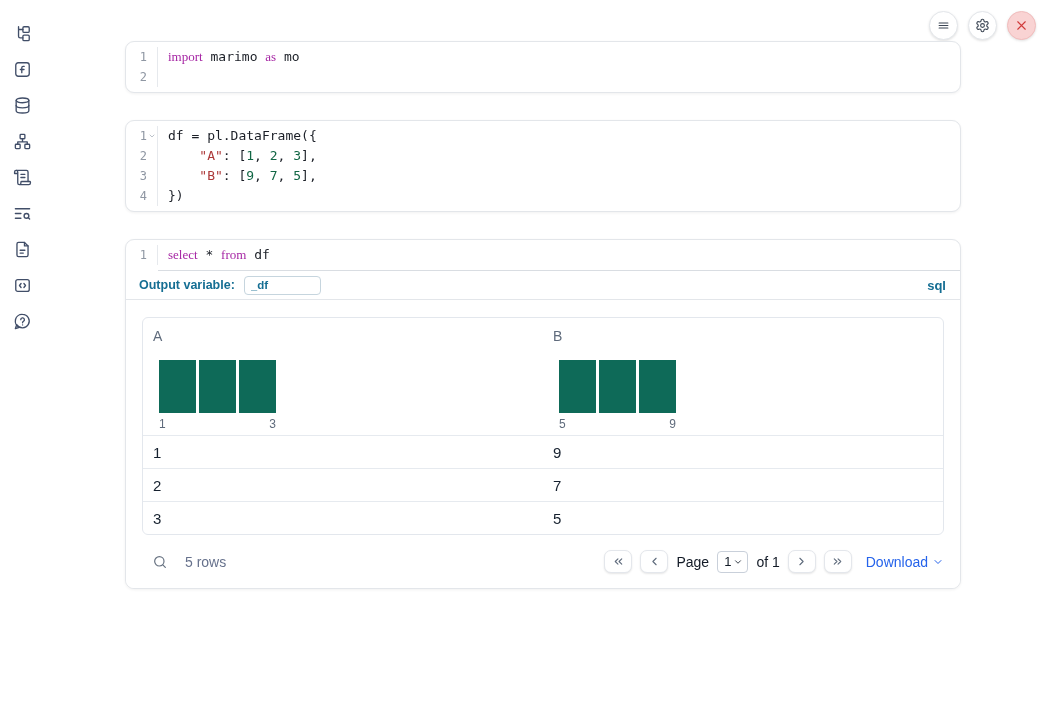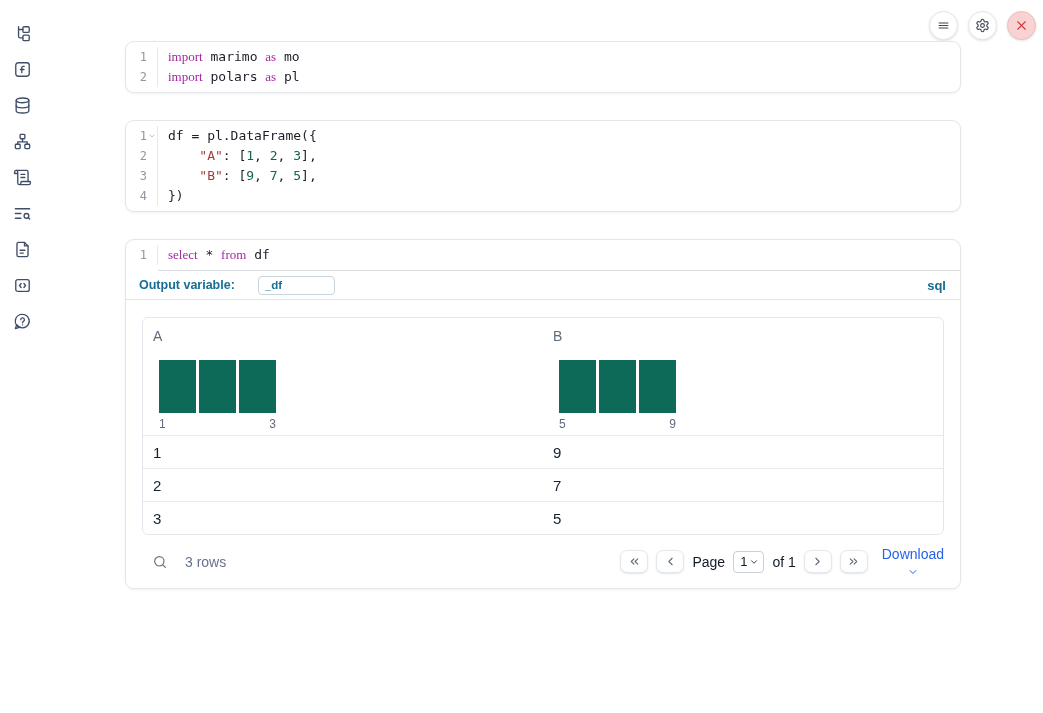--- a/index.html
+++ b/index.html
@@ -65,21 +65,21 @@
     stroke-linecap:round; stroke-linejoin:round; }
   .code-text { white-space:pre; padding-left:10px; color:#1b1f27; }
   .tk-kw { color:#a626a4;font-family:Liberation Serif, serif; }
   .tk-str { color:#ad3a3a; }
   .tk-num { color:#116644; }
   .tk-pl { color:#1b1f27; }
   
   .sql-divider { height:1px; background:#d9dde2; margin-left:32px; }
   .outvar-row {
     height:29px; display:flex; align-items:center;
-    padding:0 14px 0 13px; border-bottom:1px solid #e3e6ea;gap:14px;
+    padding:0 14px 0 13px; border-bottom:1px solid #e3e6ea;
   }
   .outvar-label { font-size:12.5px; font-weight:bold; color:#156e93; }
   .outvar-input {
     margin-left:9px; width:77px; height:19px;
     border:1px solid #c6d5de; border-radius:4px; background:#fff;
     font-family:"Liberation Sans", sans-serif;
     font-size:11.5px; font-weight:bold; color:#156e93; padding:0 0 0 6px;
   }
   .lang-badge { margin-left:auto; font-size:13px; font-weight:bold; color:#156e93; }
   
@@ -117,21 +117,21 @@
     display:inline-flex; align-items:center; gap:2px;
     border:1px solid #c9d0da; border-radius:4px; background:#fff;
     height:22px; padding:0 4px 0 6px; font-size:13px; color:#121a26; cursor:pointer;
   }
   .page-select svg { width:10px; height:10px; stroke:#121a26; fill:none; stroke-width:2;
     stroke-linecap:round; stroke-linejoin:round; }
   .download-btn {
     display:inline-flex; align-items:center; gap:4px; margin-left:6px;
     border:none; background:none; cursor:pointer;
     font-family:"Liberation Sans", sans-serif;
-    font-size:14px; font-weight:500; color:#2563eb; padding:0;flex-direction:column;
+    font-size:14px; font-weight:500; color:#2563eb; padding:0;
   }
   .download-btn svg { width:12px; height:12px; stroke:#2563eb; fill:none; stroke-width:2;
     stroke-linecap:round; stroke-linejoin:round; }
 </style>
 </head>
 <body>
 
 <nav class="sidebar">
   <button class="side-btn">
     <svg viewBox="0 0 24 24">
@@ -219,21 +219,20 @@
 <main class="main">
 
   <section class="cell" id="cell-imports">
     <div class="code" id="code-imports">
         <div class="code-line">
           <div class="gutter">1</div>
           <div class="code-text"><span class="tk-kw">import</span><span class="tk-pl"> marimo </span><span class="tk-kw">as</span><span class="tk-pl"> mo</span></div>
         </div>
         <div class="code-line">
           <div class="gutter">2</div>
-          <div class="code-text"><span class="tk-kw">import</span><span class="tk-pl"> polars </span><span class="tk-kw">as</span><span class="tk-pl"> pl</span></div>
         </div>
       </div>
   </section>
 
   <section class="cell" id="cell-df">
     <div class="code" id="code-df">
         <div class="code-line">
           <div class="gutter">1<span class="fold">
               <svg viewBox="0 0 24 24">
                 <path d="m6 9 6 6 6-6"></path>
@@ -317,21 +316,21 @@
             </div>
           </div>
       </div>
       <div class="df-footer">
         <button class="search-btn">
           <svg viewBox="0 0 24 24">
               <circle cx="11" cy="11" r="7"></circle>
               <path d="m20 20-3.8-3.8"></path>
             </svg>
         </button>
-        <span class="row-count">3 rows</span>
+        <span class="row-count">5 rows</span>
         <div class="pager">
           <button class="pg-btn">
             <svg viewBox="0 0 24 24">
                 <path d="m11 17-5-5 5-5M18 17l-5-5 5-5"></path>
               </svg>
           </button>
           <button class="pg-btn">
             <svg viewBox="0 0 24 24">
                 <path d="m15 18-6-6 6-6"></path>
               </svg>

